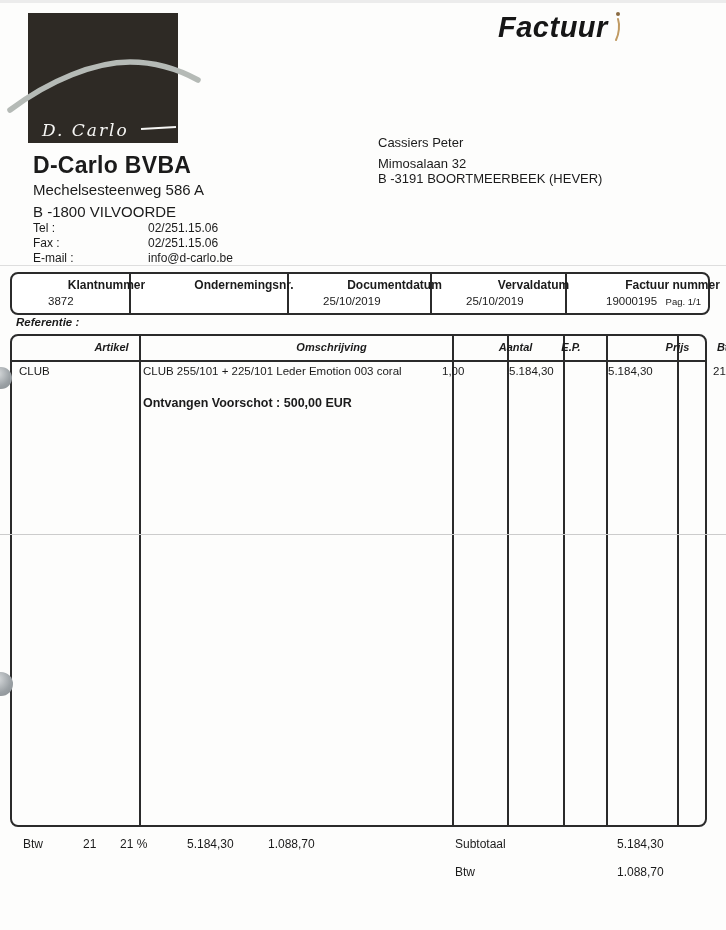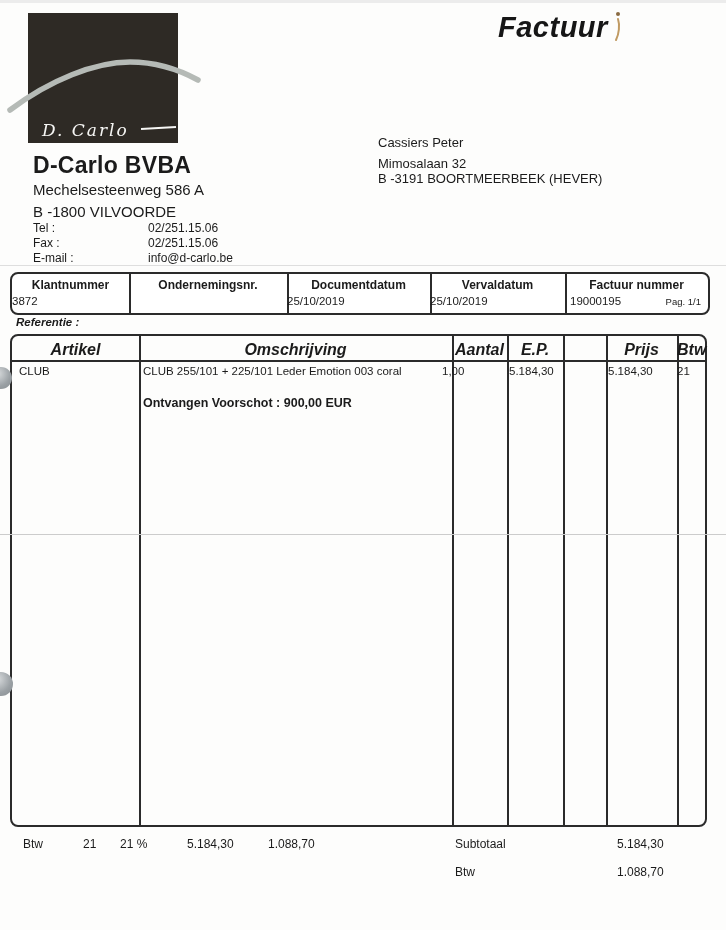--- a/index.html
+++ b/index.html
@@ -5,21 +5,21 @@
   html,body{margin:0;padding:0;background:#e9e9e9;}
   .page{
     position:relative;width:726px;height:930px;margin:0 auto;
     background:#fdfdfc;overflow:hidden;
     font-family:"Liberation Sans",sans-serif;color:#1b1b1b;
   }
   .abs{position:absolute;}
   .b{font-weight:bold;text-align:center;}
   .i{font-style:italic;}
   .r{text-align:left;}
-  .c{}
+  .c{margin-left:36px;}
   .txt{white-space:nowrap;line-height:1.15;}
   .scan-band{left:0;top:0;width:726px;height:3px;background:#ececec;}
   .fold{left:0;width:726px;height:1px;background:#d6d6d3;}
   
   .logo-square{left:28px;top:13px;width:150px;height:130px;background:#2e2a25;}
   .logo-svg{left:0;top:0;width:210px;height:160px;}
   
   .seller-name{left:33px;top:152px;font-size:23px;letter-spacing:.3px;}
   .seller-street{left:33px;top:181px;font-size:15px;}
   .seller-city{left:33px;top:203px;font-size:15px;}
@@ -32,21 +32,21 @@
   
   .info-table{left:10px;top:272px;width:696px;height:39px;border:2px solid #2b2b2b;border-radius:8px;background:#fff;}
   .info-table .vline{position:absolute;top:0;bottom:0;width:2px;background:#2b2b2b;}
   .info-label{position:absolute;top:4px;font-size:12px;}
   .info-value{position:absolute;top:21px;font-size:11.5px;}
   .ref-label{left:16px;top:316px;font-size:11.5px;}
   
   .items-table{left:10px;top:334px;width:693px;height:489px;border:2px solid #2b2b2b;border-radius:8px;background:transparent;}
   .items-table .vline{position:absolute;top:0;bottom:0;width:1.5px;background:#2b2b2b;}
   .items-table .hline{position:absolute;left:0;right:0;top:24px;height:1.5px;background:#2b2b2b;}
-  .th{position:absolute;top:5px;font-size:16px;}
+  .th{position:absolute;top:5px;font-size:11px;}
   .td{position:absolute;top:29px;font-size:11.5px;}
   .note{position:absolute;left:131px;top:60px;font-size:12.5px;}
   
   .punch{border-radius:50%;background:radial-gradient(circle at 35% 30%,#d9dcde,#9aa0a4 60%,#878d91);}
   
   .tot{font-size:12px;}
   .total-box{left:438px;top:886px;width:248px;height:29px;background:#fff;border:2.5px solid #111;
     box-shadow:5px 5px 0 #2f2f2f;}
   .total-box .lbl{position:absolute;left:42px;top:5px;font-size:15px;}
   .total-box .val{position:absolute;right:11px;top:5px;font-size:15px;}
@@ -125,21 +125,21 @@
     <div class="th b i c" style="left:594px;width:71px">Prijs</div>
     <div class="th b i c" style="left:665px;width:28px">Btw</div>
 
     <div class="td" style="left:7px">CLUB</div>
     <div class="td" style="left:131px">CLUB 255/101 + 225/101 Leder Emotion 003 coral</div>
     <div class="td r" style="left:430px;width:58px">1,00</div>
     <div class="td r" style="left:497px;width:50px">5.184,30</div>
     <div class="td r" style="left:596px;width:62px">5.184,30</div>
     <div class="td c" style="left:665px;width:28px">21</div>
 
-    <div class="note b txt">Ontvangen Voorschot : 900,00 EUR</div>
+    <div class="note b txt">Ontvangen Voorschot : 500,00 EUR</div>
   </div>
 
   <div class="abs fold" style="top:534px;background:#cccccc"></div>
 
   <div class="abs punch" style="left:-10px;top:367px;width:22px;height:22px"></div>
   <div class="abs punch" style="left:-11px;top:672px;width:24px;height:24px"></div>
 
   <div class="abs txt tot" style="left:23px;top:838px">Btw</div>
   <div class="abs txt tot" style="left:83px;top:838px">21</div>
   <div class="abs txt tot" style="left:120px;top:838px">21 %</div>

